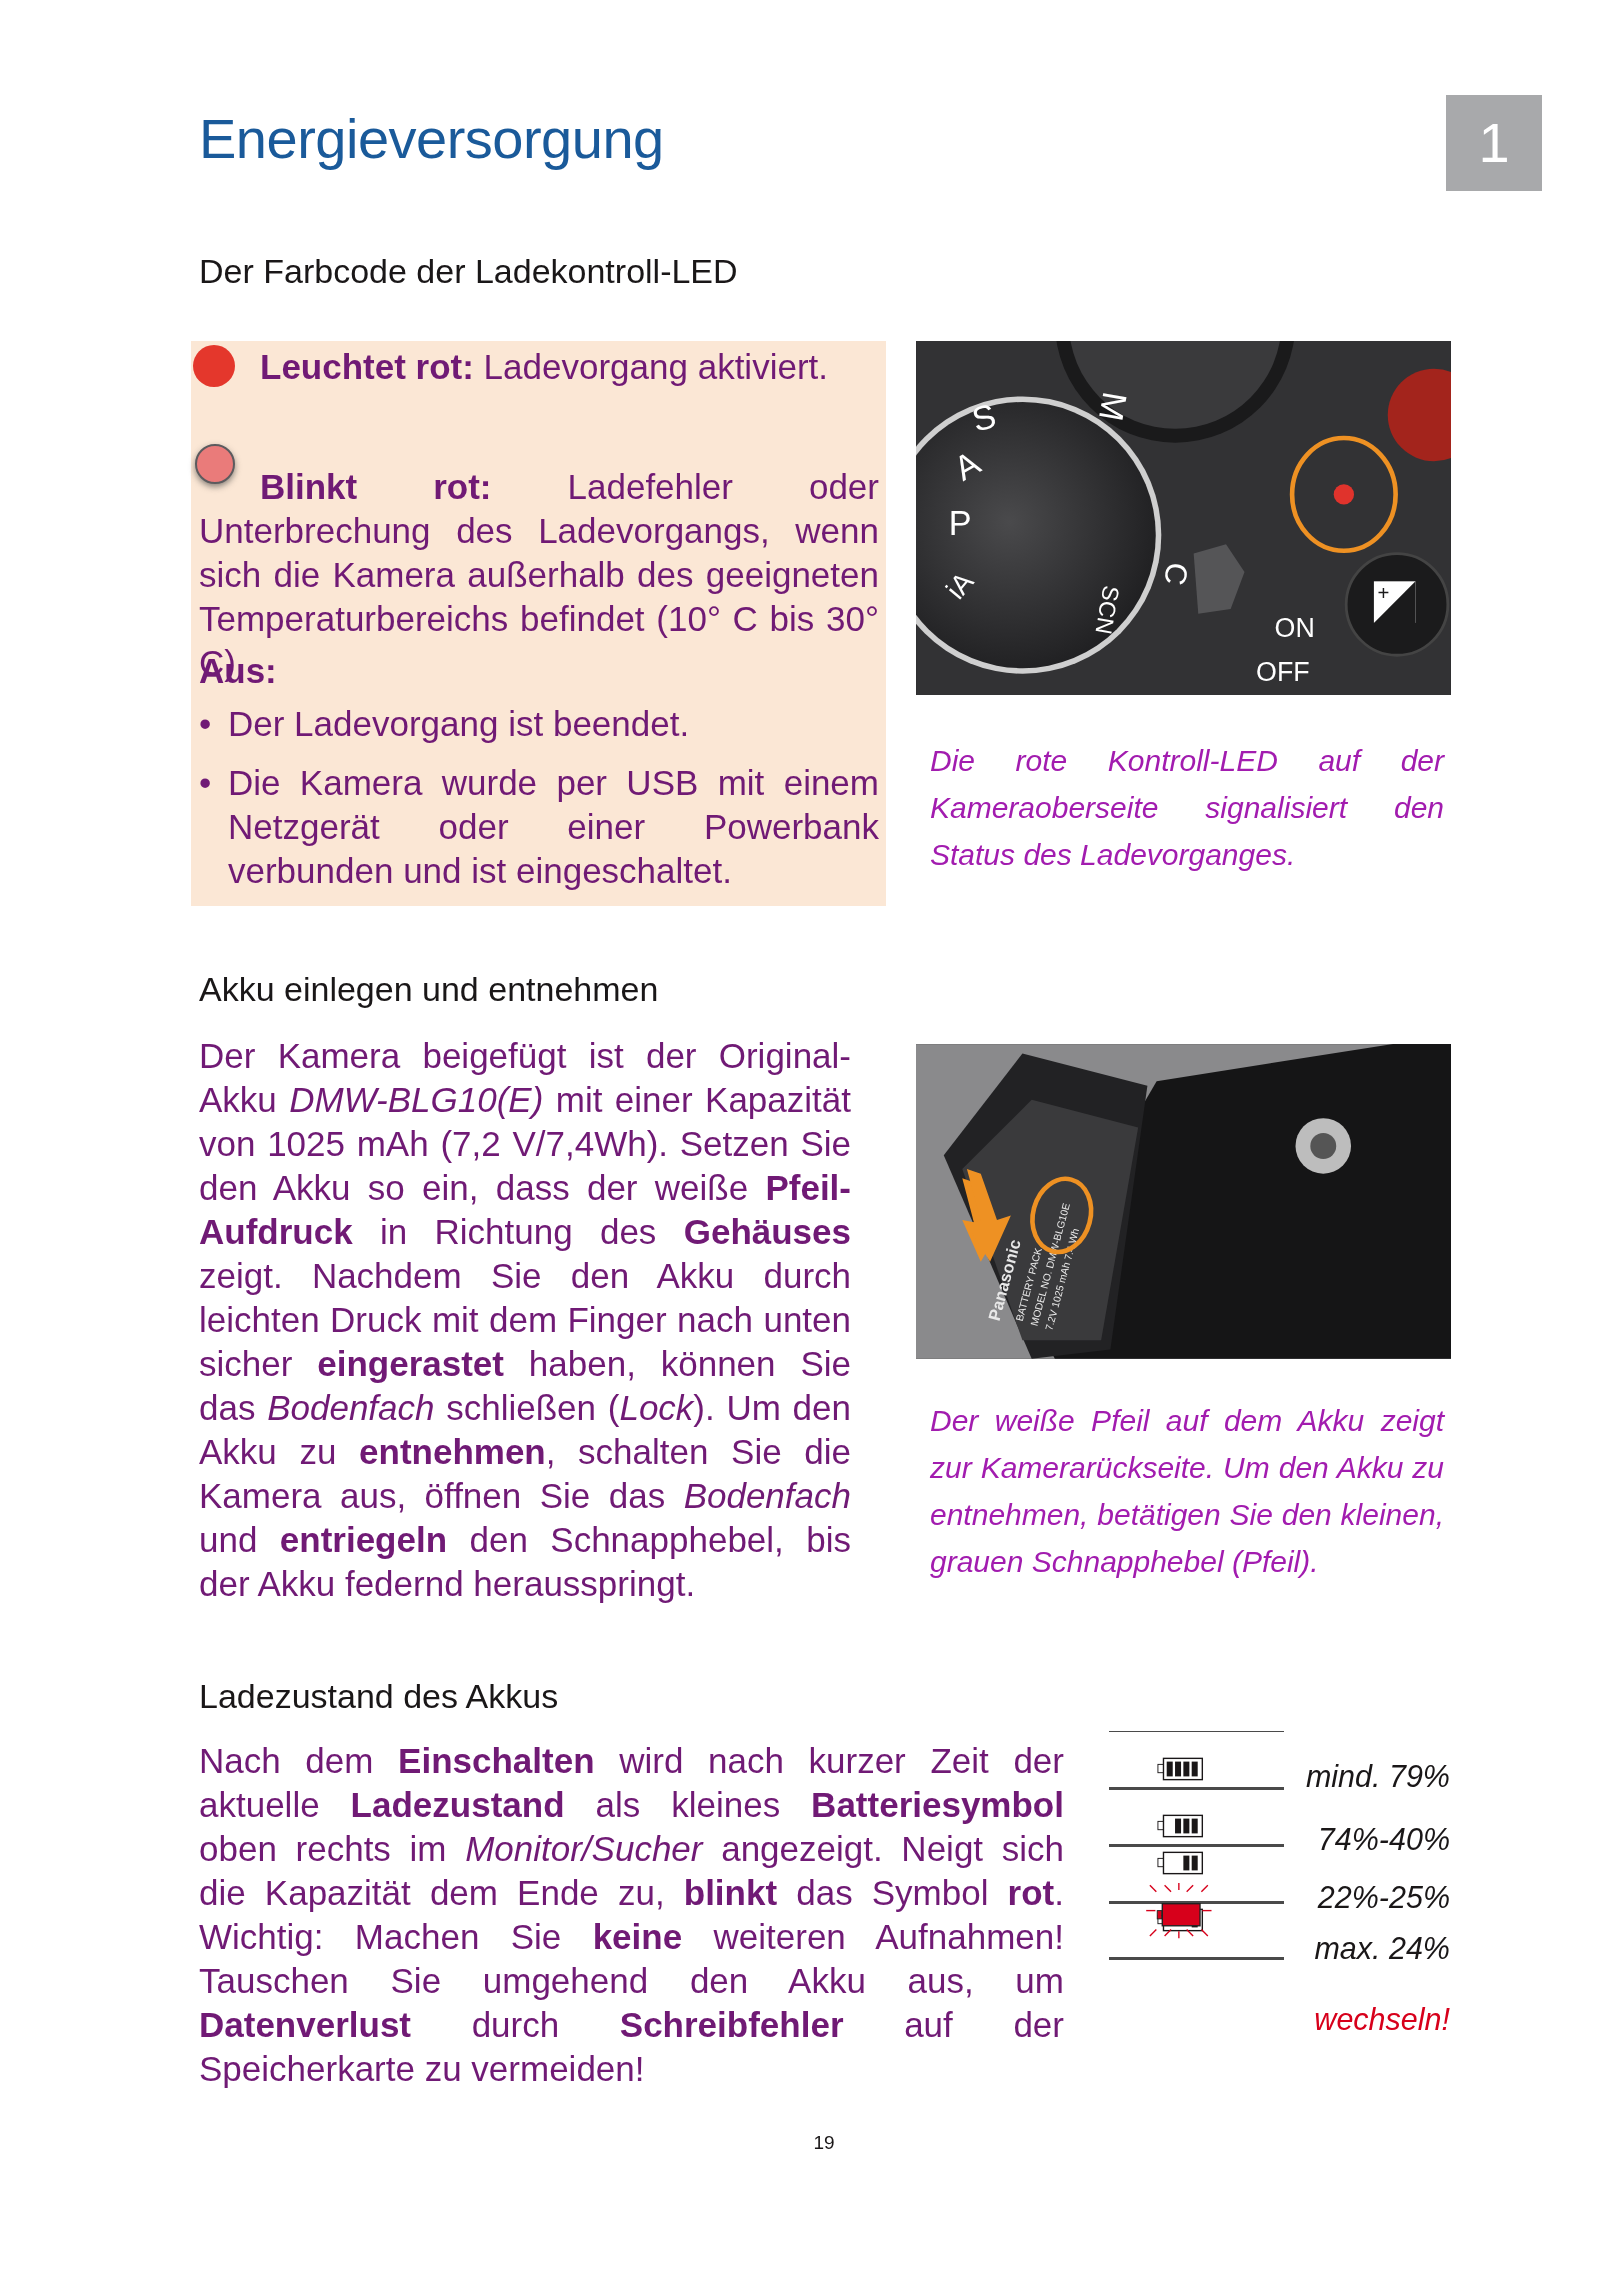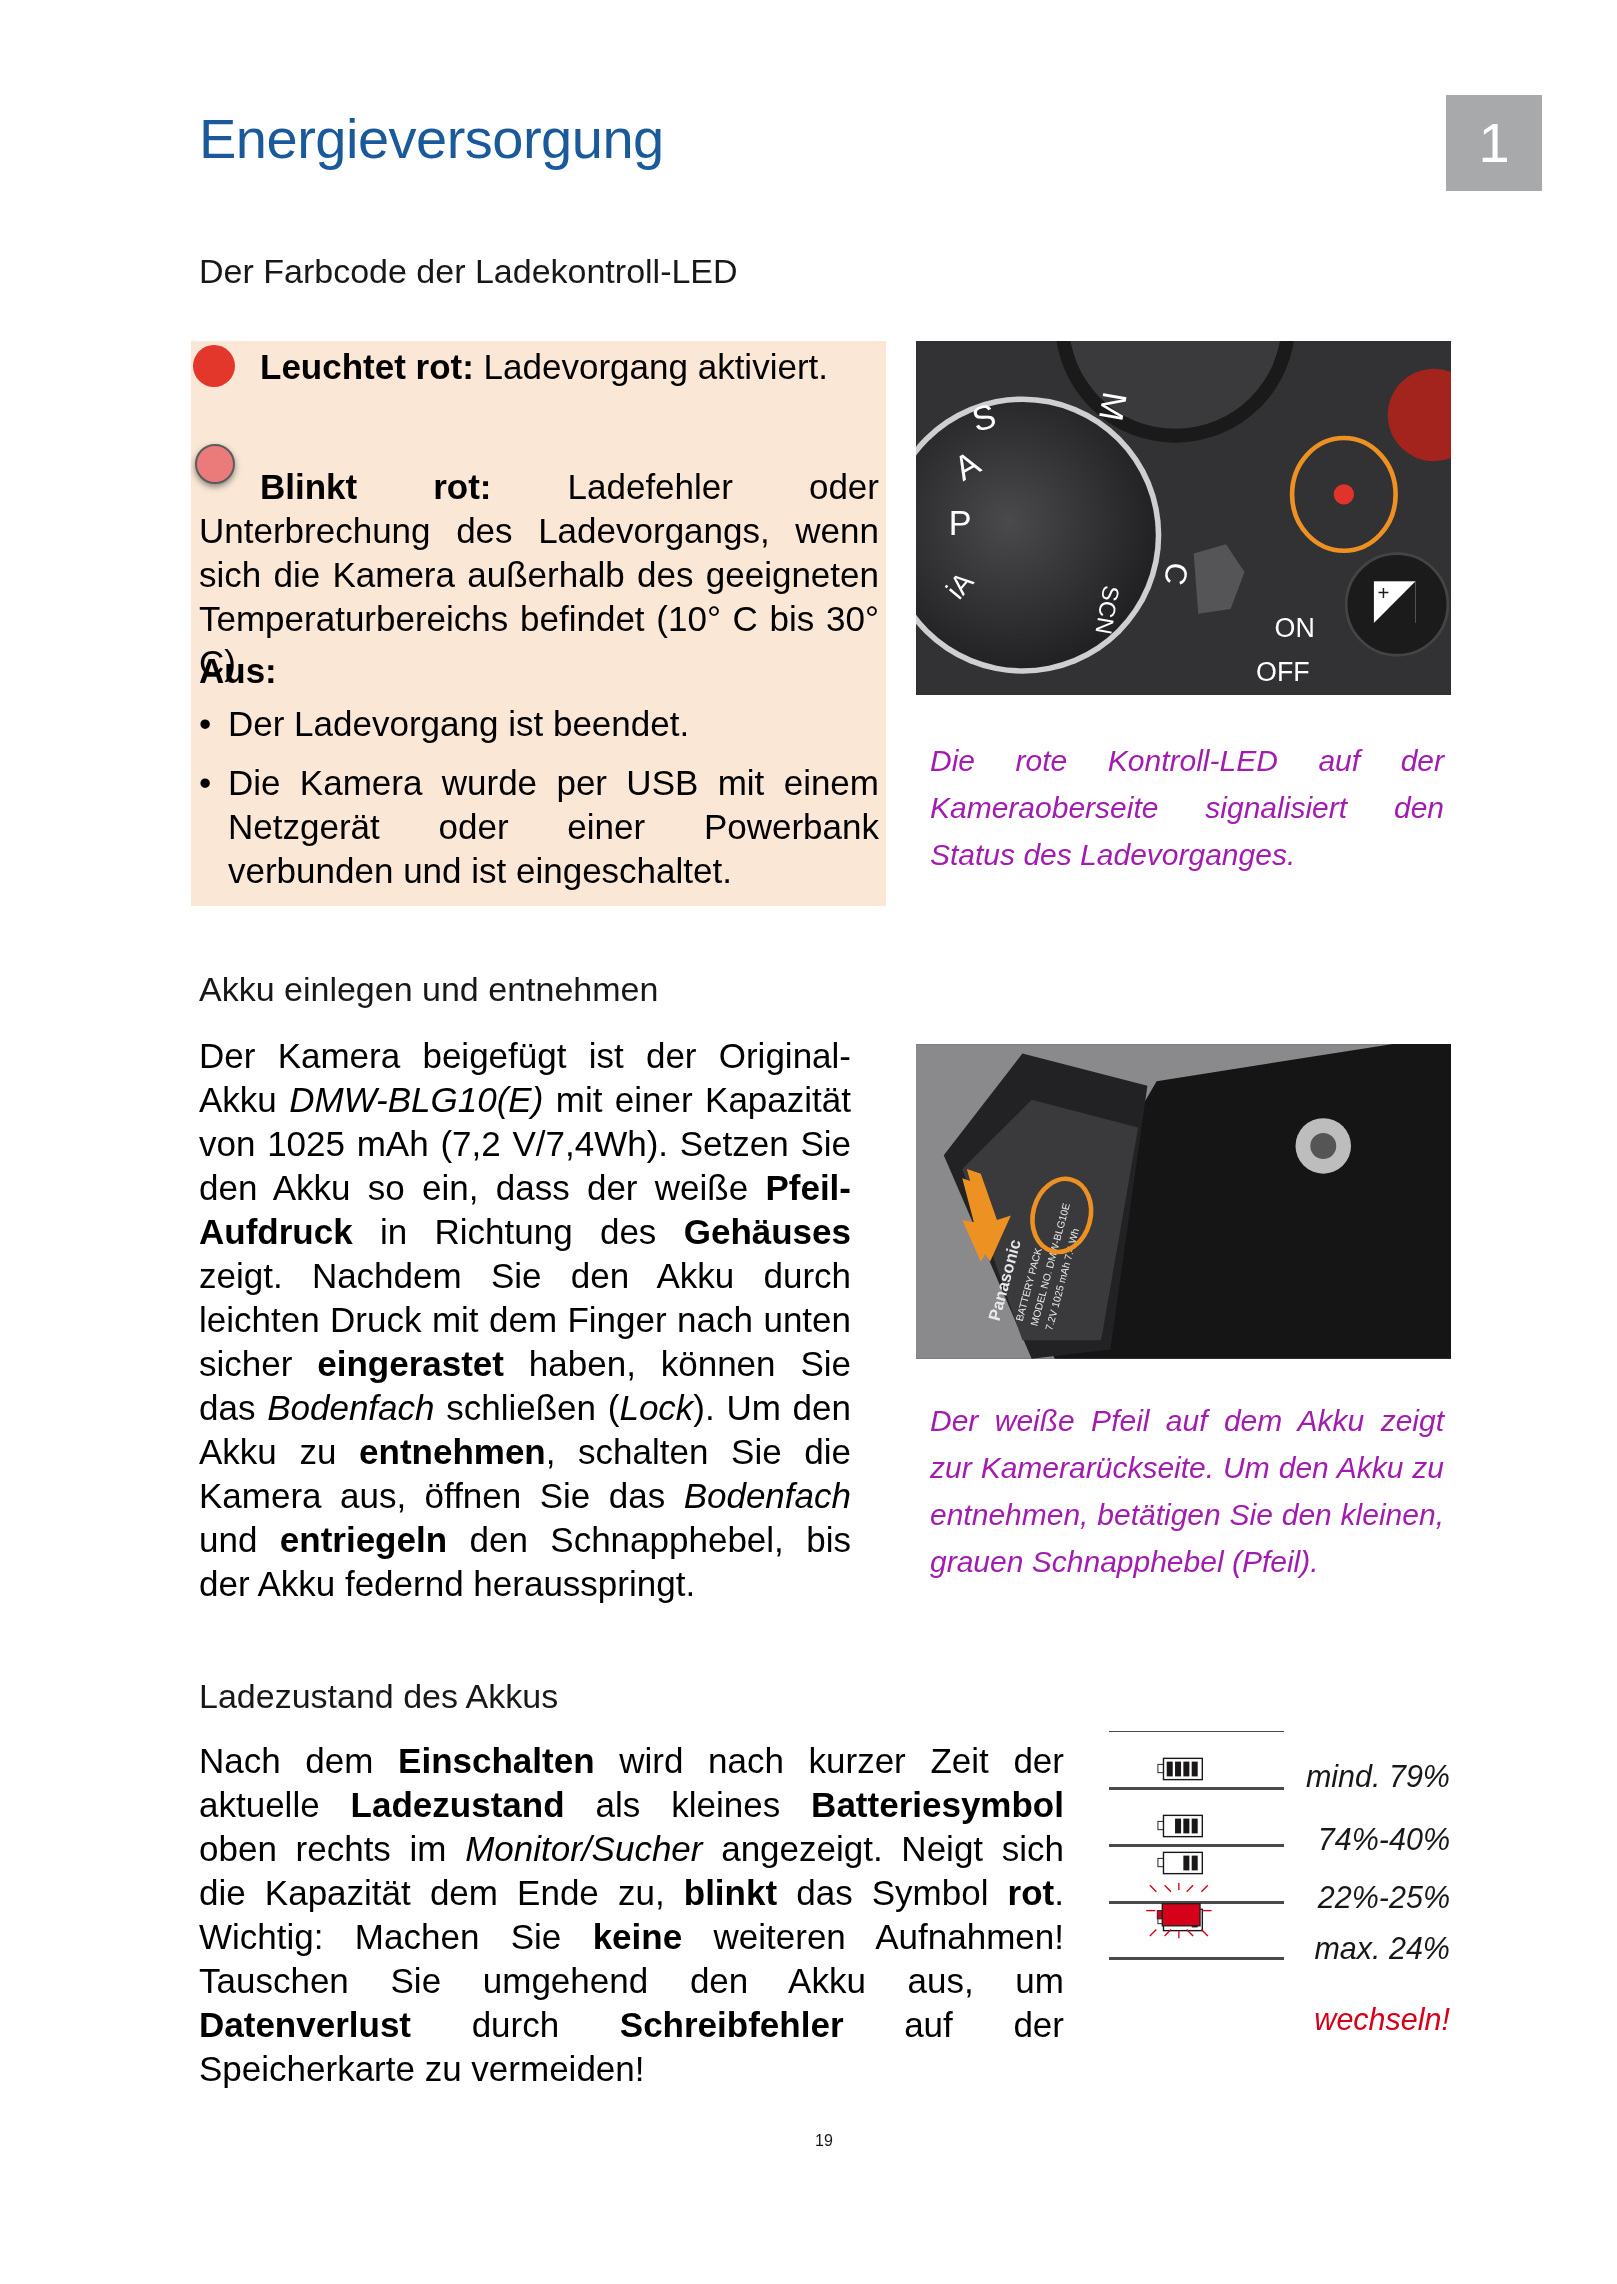--- a/index.html
+++ b/index.html
@@ -3,37 +3,37 @@
 <meta charset="utf-8">
 <style>
   html, body { margin:0; padding:0; background:#ffffff; }
   body { width:1618px; height:2284px; position:relative; overflow:hidden;
          font-family:"Liberation Sans", sans-serif; color:#1a1718; }
   .abs { position:absolute; }
   .title { left:199px; top:111px; font-size:56px; color:#1a5a9a; letter-spacing:-0.5px; line-height:1; }
   .chapter-box { left:1446px; top:95px; width:96px; height:96px; background:#a8a9ab;
                  color:#fff; font-size:56px; display:flex; align-items:center; justify-content:center; line-height:1; }
   .h2 { font-size:34px; line-height:1; color:#1a1718; }
-  .body-text { font-family:"Liberation Sans", sans-serif; font-size:35px; line-height:44px; text-align:justify; color:#000000; }
+  .body-text { font-family:"Liberation Sans", sans-serif; font-size:35px; line-height:44px; text-align:justify; color:#701a75; }
   .body-text b { font-weight:bold; }
   .caption { font-family:"Liberation Sans", sans-serif; font-style:italic; font-size:30px; line-height:47px; text-align:justify; color:#a21caf; }
 
   .infobox { left:191px; top:341px; width:695px; height:565px; background:#fbe7d5; }
   .led { position:absolute; border-radius:50%; }
   .led-solid { left:193px; top:345px; width:42px; height:42px; background:#e4372c; }
   .led-blink { left:195px; top:444px; width:40px; height:40px; background:#ea7b7a;
                border:2.8px solid #5c5b5e; box-sizing:border-box; box-shadow:0 2.8px 6.5px rgba(60,60,60,0.6); }
 
   .photo { background:#2a2a2c; overflow:hidden; }
   .photo1 { left:916px; top:341px; width:535px; height:354px; background:#2b2b2d; }
   .photo2 { left:916px; top:1044px; width:535px; height:315px; background:#3a3a3c; }
   .batt-row-line { position:absolute; left:1109px; width:175px; height:2.8px; background:#4a4a4a; }
   .batt-label { position:absolute; right:168px; font-style:italic; font-size:30.5px; line-height:1; color:#1a1718; white-space:nowrap; }
   .batt-label.red { color:#d7001b; }
-  .page-number { left:787px; top:2133px; width:74px; text-align:center; font-size:16px; line-height:1; }
+  .page-number { left:787px; top:2133px; width:74px; text-align:center; font-size:19px; line-height:1; }
 </style>
 </head>
 <body>
 
 <div class="abs title">Energieversorgung</div>
 <div class="abs chapter-box">
   <span>1</span>
 </div>
 
 <div class="abs h2" style="left:199px; top:254px;">Der Farbcode der Ladekontroll-LED</div>

